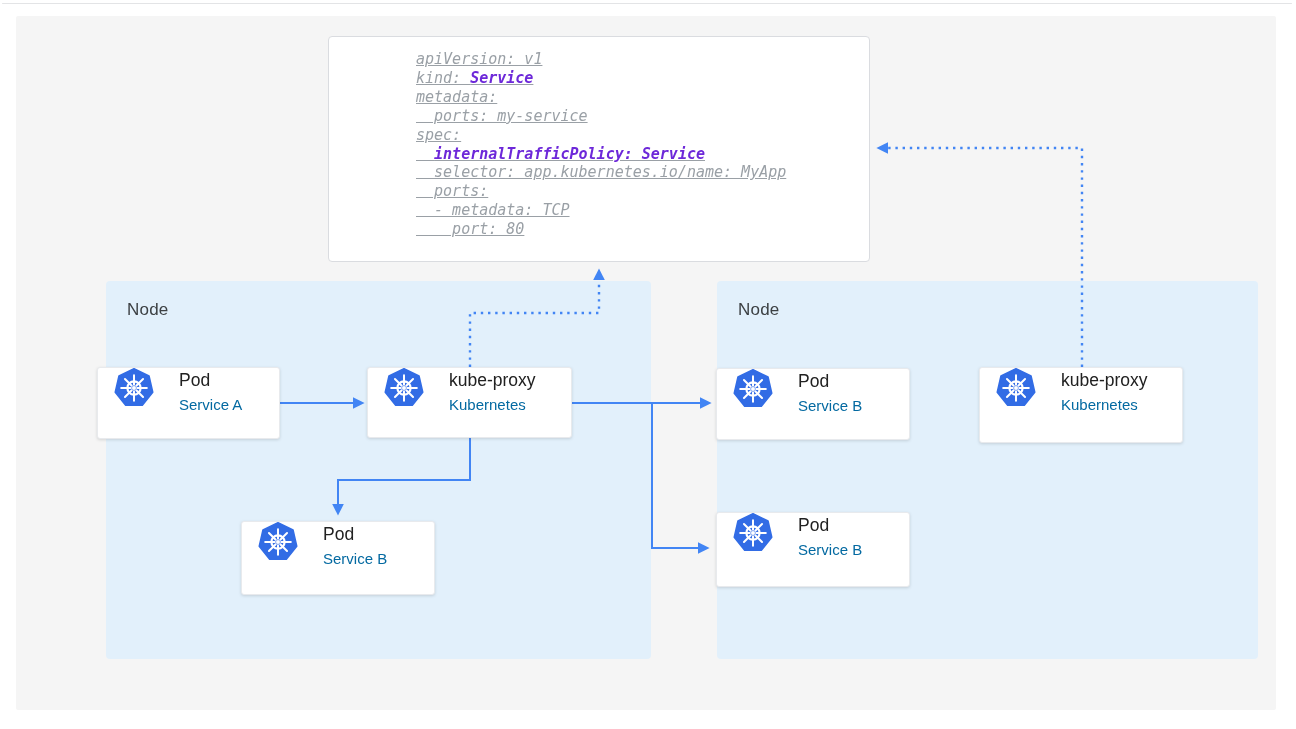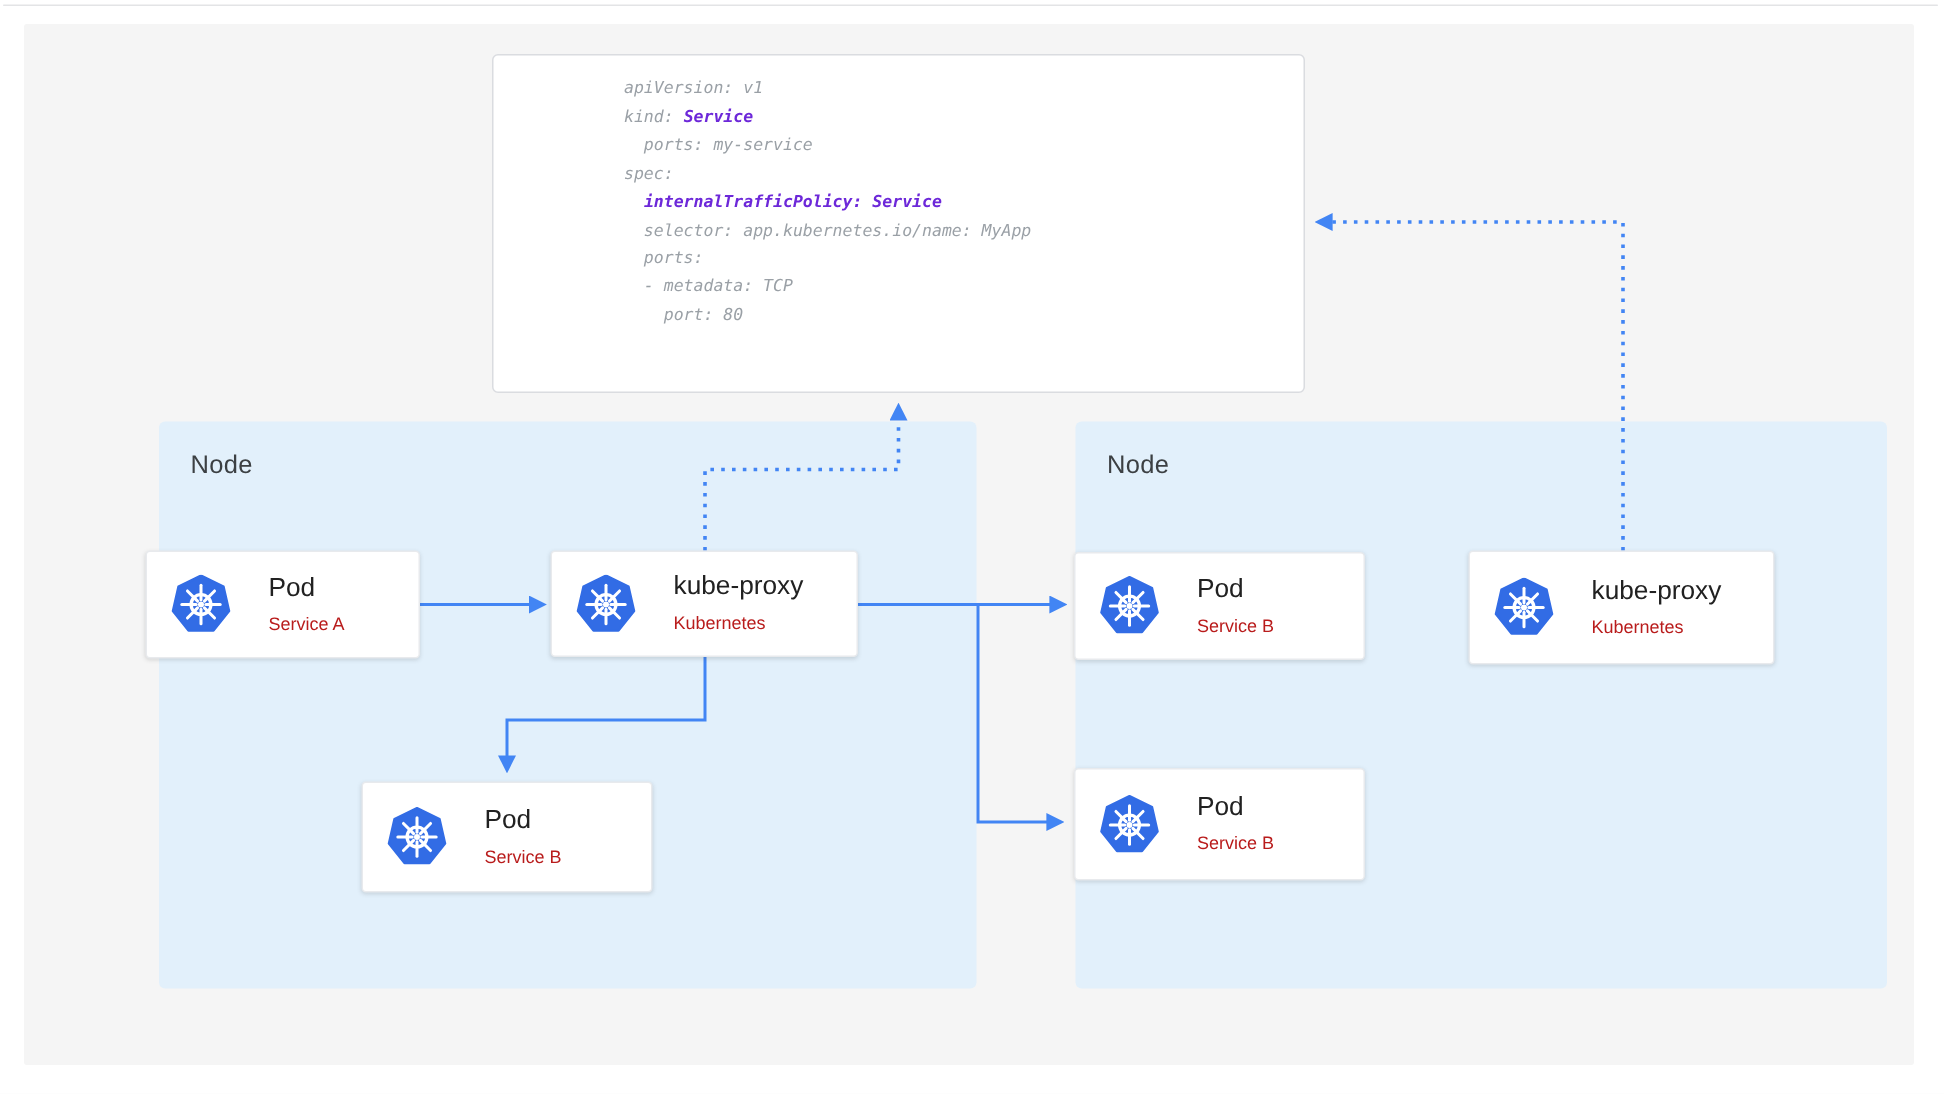--- a/index.html
+++ b/index.html
@@ -15,32 +15,32 @@
   .node-right{left:661px;top:265px;width:541px;height:378px;}
   .node-label{padding:19px 0 0 21px;font-size:17px;color:#3c4043;letter-spacing:.2px;}
   
   .wires{position:absolute;left:0;top:0;width:1260px;height:694px;z-index:2;
          pointer-events:none;}
   
   .code{position:absolute;left:312px;top:20px;width:542px;height:226px;z-index:3;
         background:#ffffff;border:1px solid #dadce0;border-radius:4px;
         box-sizing:border-box;padding:13px 0 0 87px;
         font-family:"DejaVu Sans Mono","Liberation Mono",monospace;
-        font-style:italic;font-size:11px;line-height:18.9px;color:#9aa0a6;}
+        font-style:italic;font-size:15px;line-height:18.9px;color:#9aa0a6;text-decoration:underline;}
   .code-line{white-space:pre;}
   .code-line b{font-weight:bold;color:#6d28d9;}
   
-  .card{position:absolute;z-index:3;display:flex;align-items:center;
+  .card{position:absolute;z-index:3;display:flex;align-items:flex-start;
         background:#ffffff;border:1px solid #e8eaed;border-radius:3px;
         box-sizing:border-box;box-shadow:0 1px 3px rgba(60,64,67,.18);
         padding-left:16px;}
   .k8s-icon{flex:0 0 auto;width:40px;height:40px;margin-right:25px;}
   .card-text{display:flex;flex-direction:column;}
   .card-title{font-size:17.5px;line-height:25px;color:#212121;}
-  .card-subtitle{font-size:12px;line-height:24px;color:#b91c1c;}
+  .card-subtitle{font-size:15px;line-height:24px;color:#0369a1;}
   .hidden-defs{position:absolute;width:0;height:0;overflow:hidden;}
 </style>
 </head>
 <body>
 
 <svg class="hidden-defs" aria-hidden="true">
   <defs>
     <symbol id="k8s-logo" viewBox="0 0 100 100">
       <path d="M50 2 L87.5 20.1 L96.8 60.7 L70.8 93.3 L29.2 93.3 L3.2 60.7 L12.5 20.1 Z" fill="#326ce5" stroke="#326ce5" stroke-width="4" stroke-linejoin="round"></path>
       <g stroke="#ffffff" stroke-width="5" stroke-linecap="round">
@@ -91,20 +91,21 @@
 
         <path d="M454 351 V297 H583 V256" marker-end="url(#arr)"></path>
 
         <path d="M1066 351 V132 H864" marker-end="url(#arr)"></path>
       </g>
     </svg>
 
     <div class="code">
       <div class="code-line"><span>apiVersion: v1</span><b></b></div>
       <div class="code-line"><span>kind: </span><b>Service</b></div>
+      <div class="code-line"><span>metadata:</span><b></b></div>
       <div class="code-line"><span>  ports: my-service</span><b></b></div>
       <div class="code-line"><span>spec:</span><b></b></div>
       <div class="code-line"><span>  </span><b>internalTrafficPolicy: Service</b></div>
       <div class="code-line"><span>  selector: app.kubernetes.io/name: MyApp</span><b></b></div>
       <div class="code-line"><span>  ports:</span><b></b></div>
       <div class="code-line"><span>  - metadata: TCP</span><b></b></div>
       <div class="code-line"><span>    port: 80</span><b></b></div>
     </div>
 
     <div class="card" style="left:81px;top:351px;width:183px;height:72px;">

